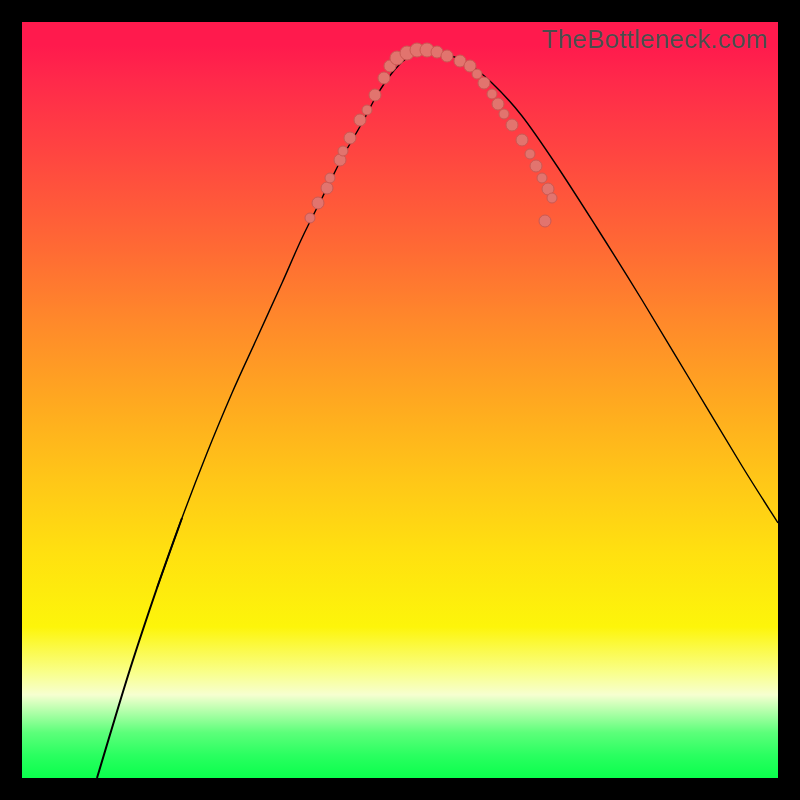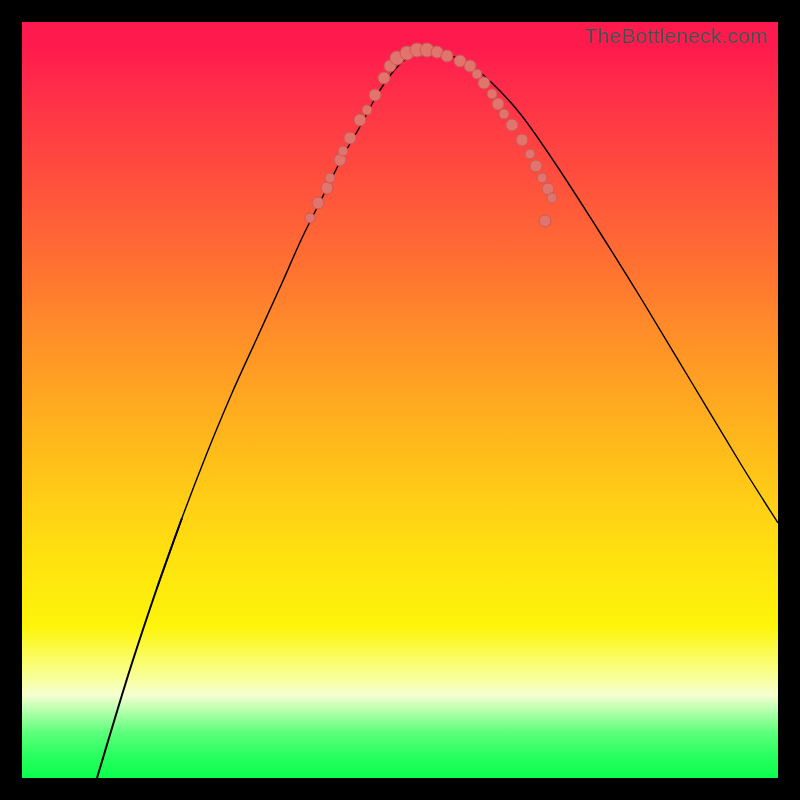--- a/index.html
+++ b/index.html
@@ -32,21 +32,21 @@
       #f6ffd0 89%,
       #5cff7a 94%,
       #2aff60 97%,
       #0aff4c 100%
     );
   }
   .watermark {
     position: absolute;
     top: 2px;
     right: 10px;
-    font-size: 21px;
+    font-size: 26px;
     font-weight: 500;
     color: #4b4b4b;
     letter-spacing: 0.2px;
     text-shadow: 0 0 1px rgba(255,255,255,0.2);
   }
   svg.plot {
     position: absolute;
     left: 0;
     top: 0;
     width: 756px;

